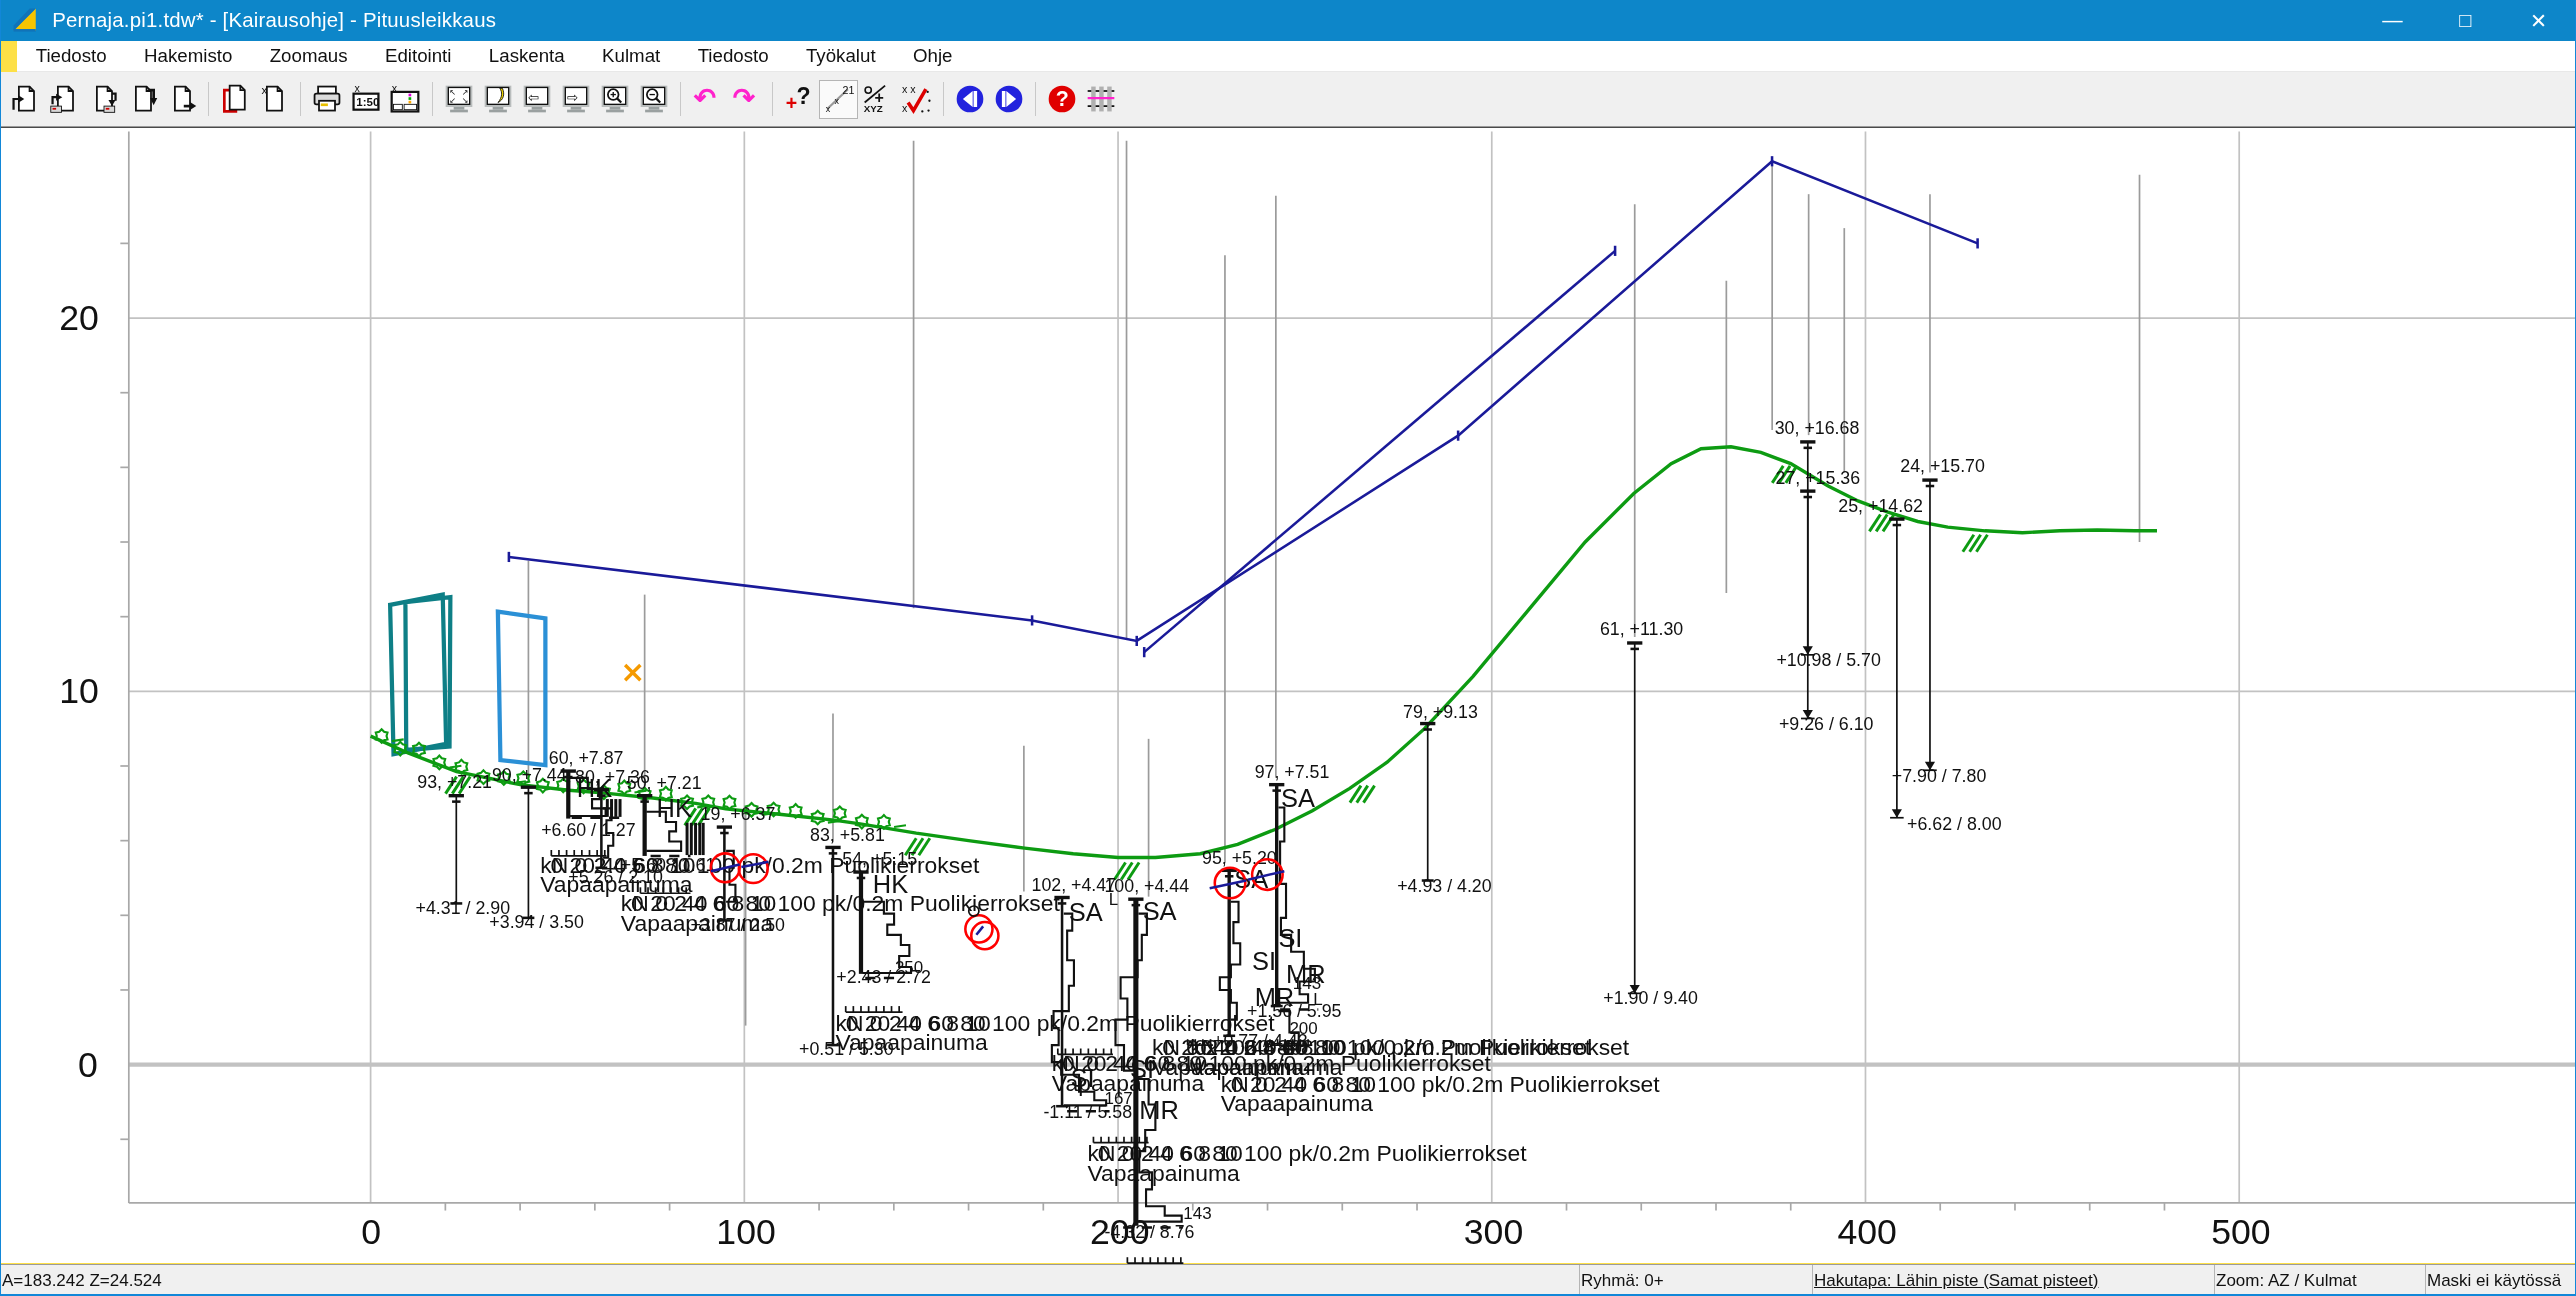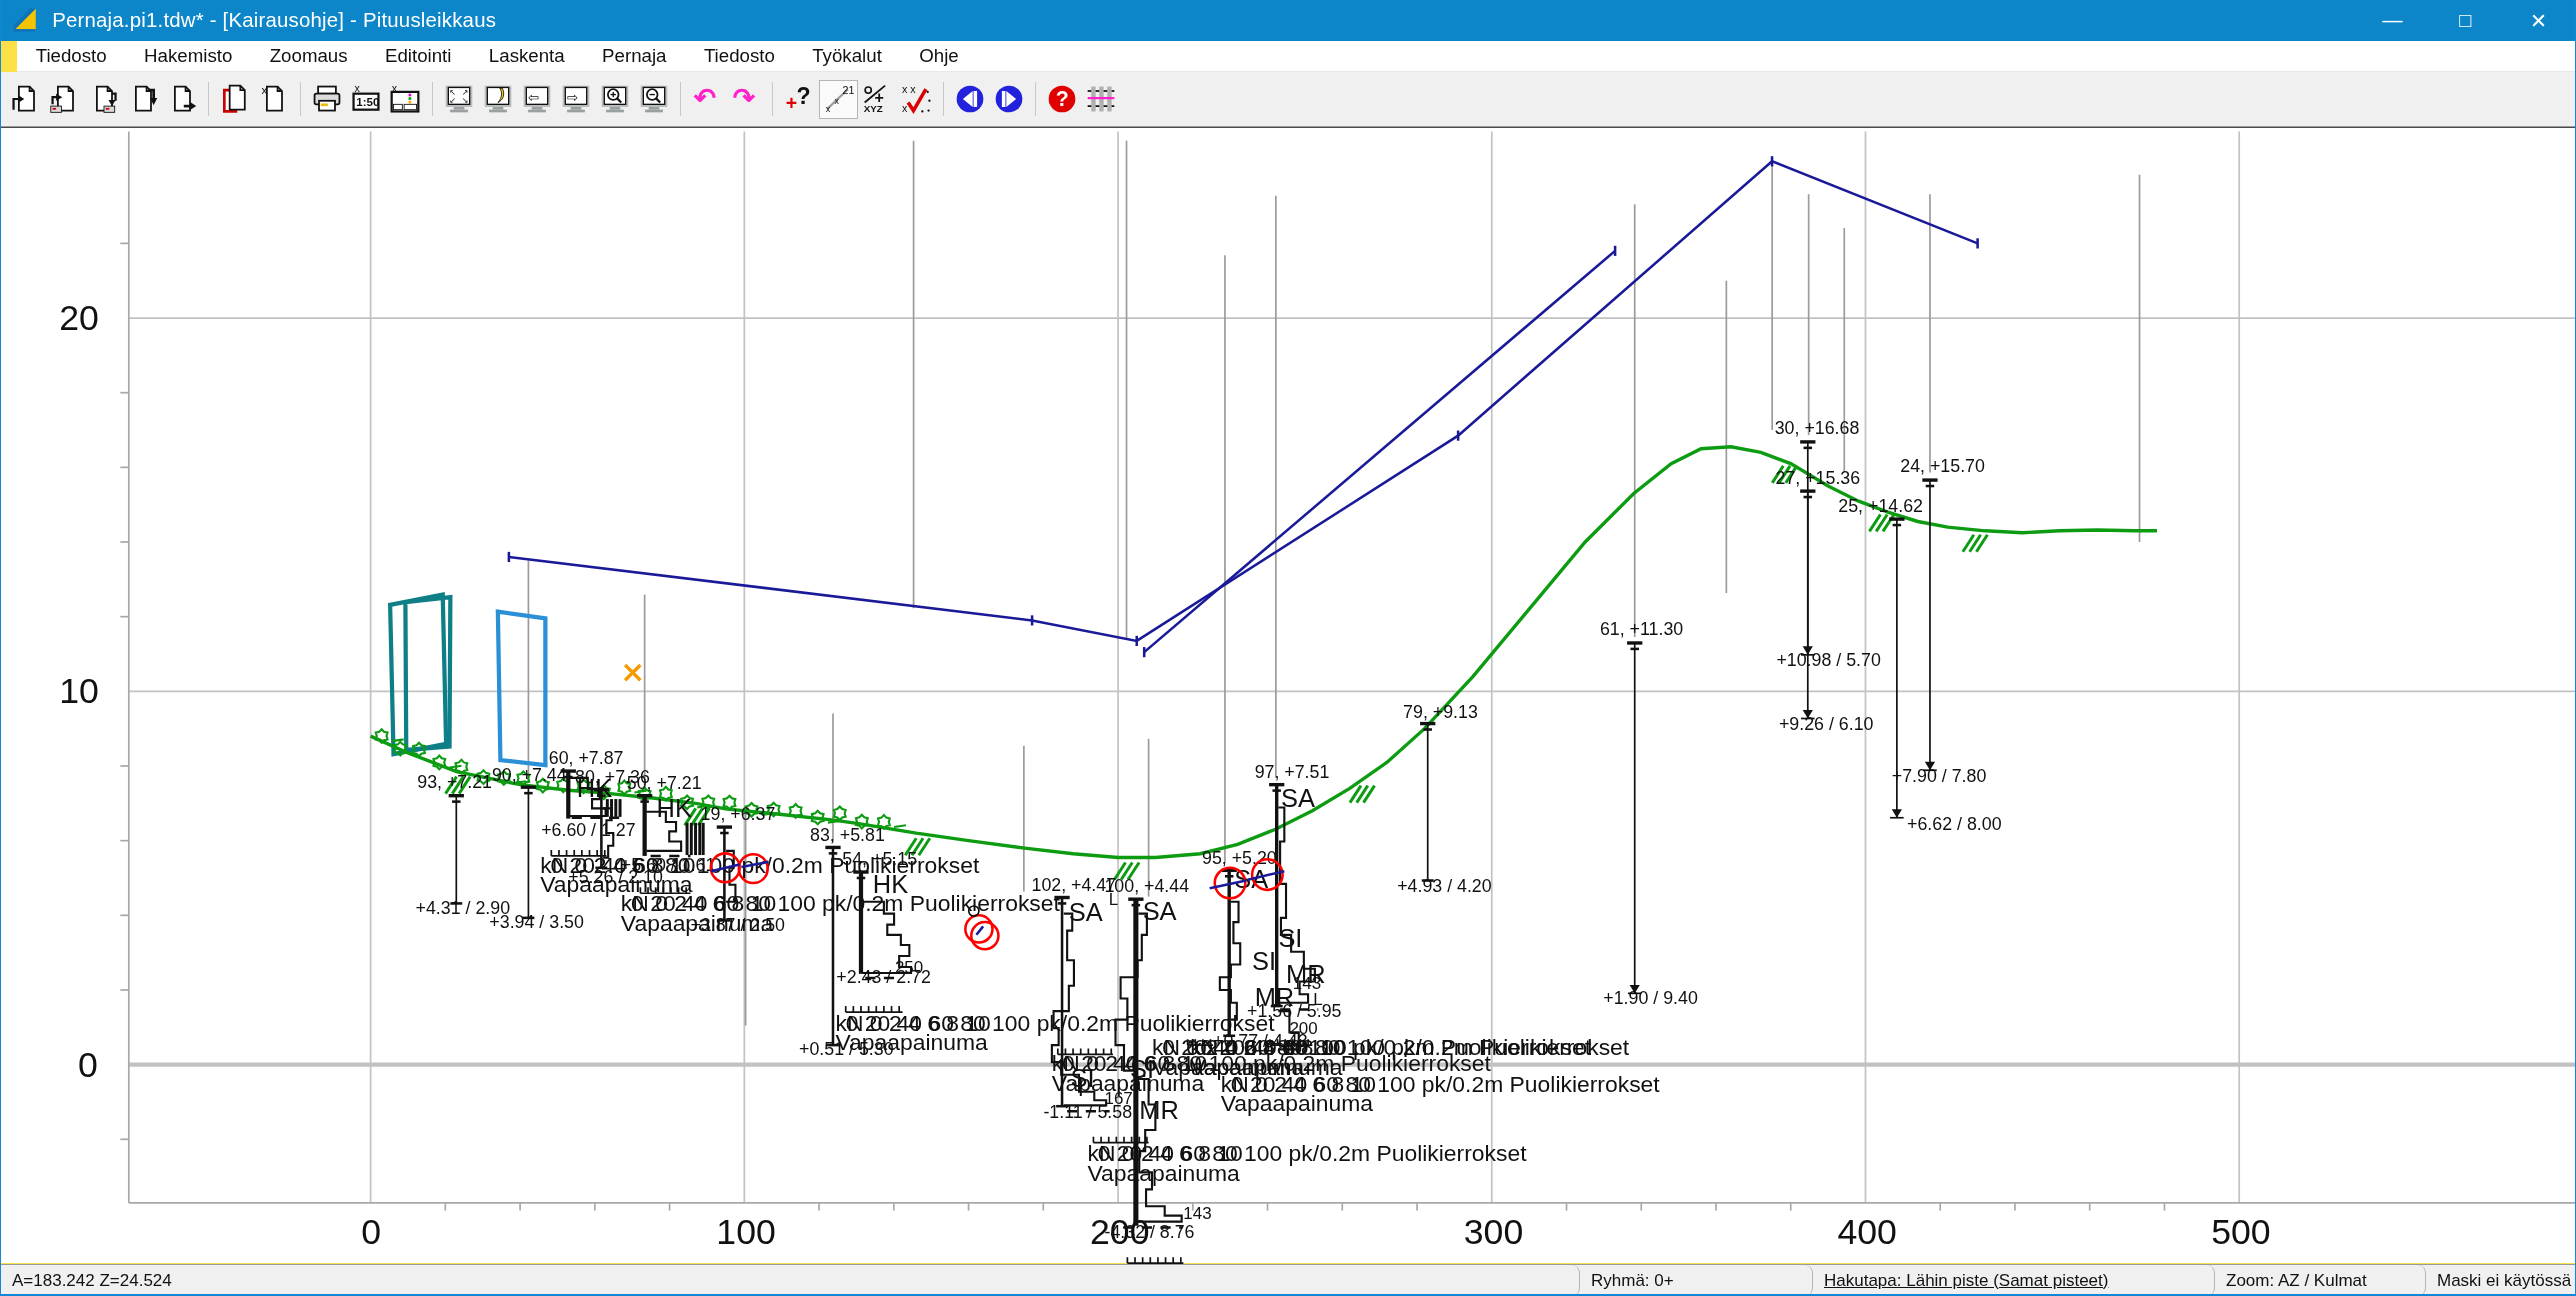--- a/index.html
+++ b/index.html
@@ -24,21 +24,21 @@
            display:flex;align-items:center;border-bottom:0.8px solid #9a9a9a;padding-left:5.1px;}
   .tbtn{width:39px;height:39px;display:flex;align-items:center;justify-content:center;flex:0 0 auto;}
   .tbtn.selected{border:0.8px solid #b5b5b5;background:#fafafa;text-decoration:underline;}
   .tsep{width:0.8px;height:34px;background:#c8c8c8;margin:0 6.8px;flex:0 0 auto;}
   
   #canvas{position:absolute;left:0;top:127px;width:100%;height:1136px;background:#fff;
           border-top:0.8px solid #4a4a4a;}
   
   #statusbar{position:absolute;left:0;top:1264px;width:100%;height:32px;background:#f0f0f0;
              border-top:0.8px solid #9a9a9a;display:flex;font-size:17px;color:#111;}
-  .scell{display:flex;align-items:center;padding-left:11px;border-right:0.8px solid #b5b5b5;height:100%;border-radius:8px;}
+  .scell{display:flex;align-items:center;padding-left:1px;border-right:0.8px solid #b5b5b5;height:100%;}
   #sb-coords{flex:1 1 auto;border-right:0.8px solid #b5b5b5;}
   #sb-group{width:233px;flex:0 0 auto;}
   #sb-search{width:402px;flex:0 0 auto;text-decoration:underline;}
   #sb-zoom{width:211px;flex:0 0 auto;}
   #sb-mask{width:149px;flex:0 0 auto;border-right:none;}
   #bottomedge{position:absolute;left:0;bottom:0;width:100%;height:1.7px;background:#1287d8;}
   svg text{font-family:"Liberation Sans",sans-serif;}
 </style>
 </head>
 <body>
@@ -57,21 +57,21 @@
       <div class="winbtn">✕</div>
     </div>
   </div>
 
   <div id="menubar">
       <span class="menuitem">Tiedosto</span>
       <span class="menuitem">Hakemisto</span>
       <span class="menuitem">Zoomaus</span>
       <span class="menuitem">Editointi</span>
       <span class="menuitem">Laskenta</span>
-      <span class="menuitem">Pernaja</span>
+      <span class="menuitem">Kulmat</span>
       <span class="menuitem">Tiedosto</span>
       <span class="menuitem">Työkalut</span>
       <span class="menuitem">Ohje</span>
     </div>
   <div id="toolbar">
       <div class="tbtn">
         <svg width="32" height="32" viewBox="0 0 36 36">
           <path d="M10 4 h12 l5 5 v22 h-17 z" fill="#fff" stroke="#111" stroke-width="2"></path>
           <path d="M22 4 v5 h5" fill="none" stroke="#111" stroke-width="2"></path>
           <path d="M4 30 v-12 h6" fill="none" stroke="#111" stroke-width="2.5"></path>

